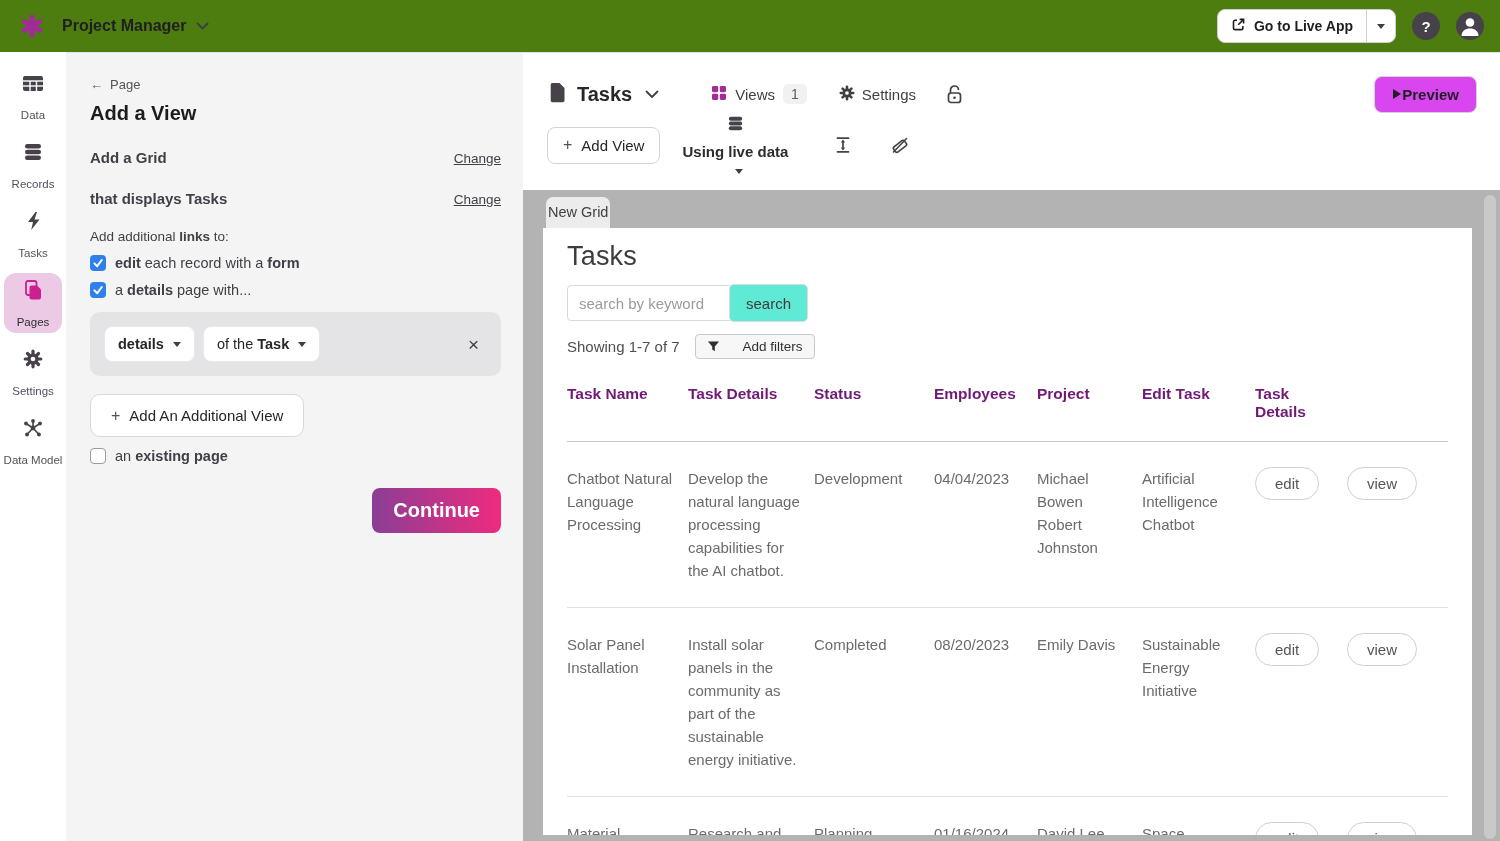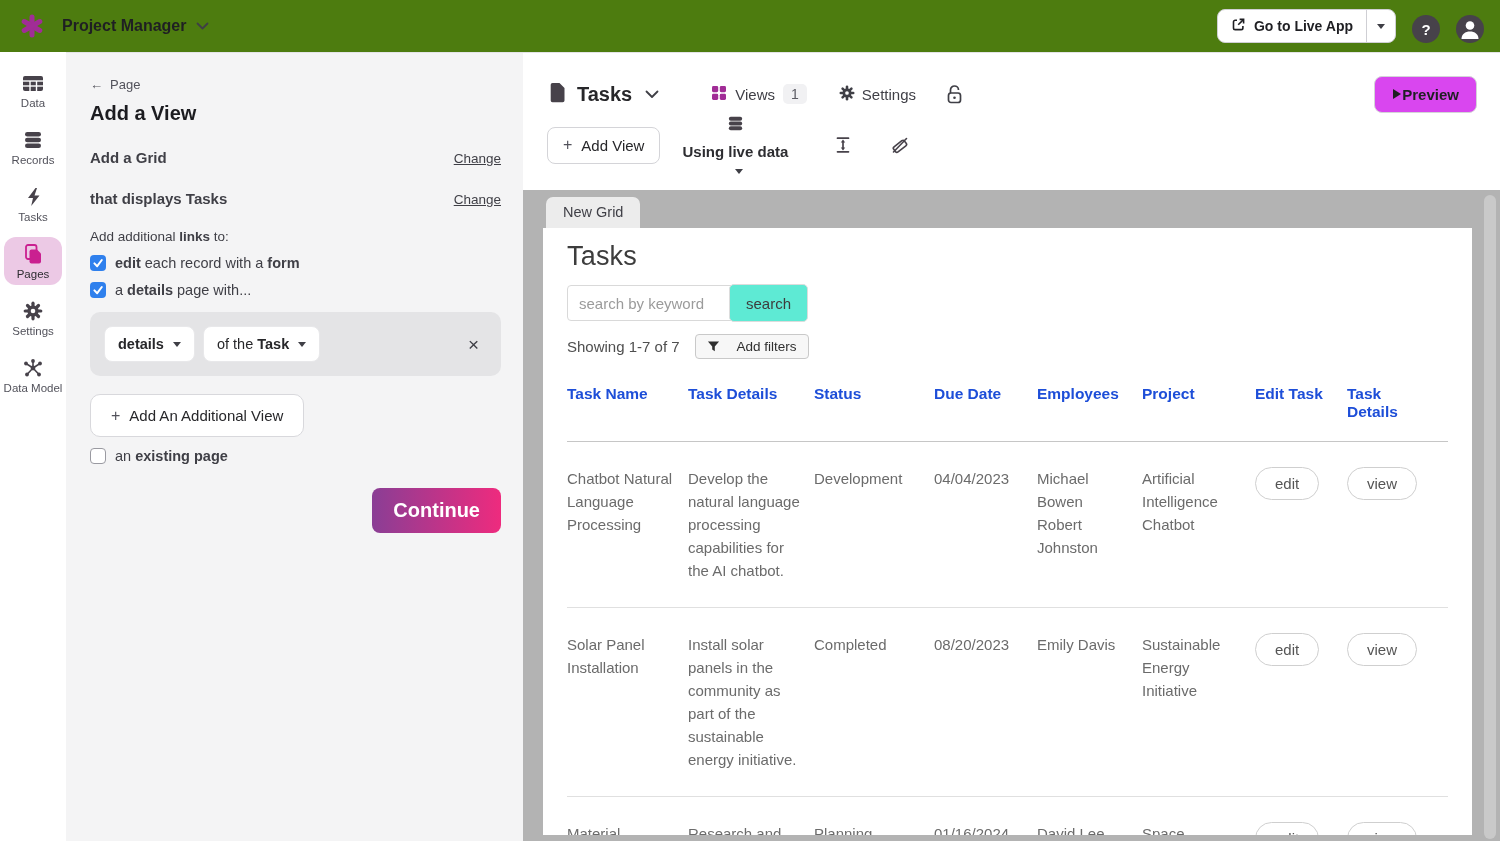--- a/index.html
+++ b/index.html
@@ -5,31 +5,31 @@
   * { margin:0; padding:0; box-sizing:border-box; }
   body { font-family:"Liberation Sans","DejaVu Sans",sans-serif; background:#fff; }
   .screen { position:relative; width:1500px; height:841px; overflow:hidden; background:#fff; }
 
   
   .topbar { position:absolute; top:0; left:0; width:1500px; height:52px; background:#4d7c0f; display:flex; align-items:center; }
   .topbar-divider { position:absolute; top:52px; left:66px; right:0; height:1px; background:#e4e4e7; }
   .logo { margin-left:18px; width:28px; height:28px; display:flex; align-items:center; justify-content:center; }
   .app-title { margin-left:16px; font-size:16px; font-weight:700; color:#1f1f23; }
   .title-chevron { margin-left:10px; display:flex; }
-  .topbar-right { margin-left:auto; display:flex; align-items:flex-end; margin-right:16px; gap:16px;padding-left:36px; }
+  .topbar-right { margin-left:auto; display:flex; align-items:center; margin-right:16px; gap:16px;padding-left:36px; }
   .live-btn { display:flex; align-items:stretch; border:1px solid #cfcfd4; border-radius:8px; background:#fff; overflow:hidden; height:34px; cursor:pointer; }
   .live-main { display:flex; align-items:center; gap:8px; padding:0 13px; font-size:14px; font-weight:700; color:#1f1f23; }
   .live-caret { display:flex; align-items:center; padding:0 10px; border-left:1px solid #cfcfd4; }
   .caret { width:0; height:0; border-left:4px solid transparent; border-right:4px solid transparent; border-top:5px solid #3f3f46; }
   .help-circle { width:28px; height:28px; border-radius:50%; background:#47424a; color:#fff; font-size:15px; font-weight:700; display:flex; align-items:center; justify-content:center; cursor:pointer; }
   .avatar { width:28px; height:28px; border-radius:50%; background:#47424a; overflow:hidden; cursor:pointer; }
 
   
   .rail { position:absolute; top:52px; left:0; width:66px; bottom:0; background:#fff; display:flex; flex-direction:column; align-items:center; padding-top:14px; gap:9px; }
-  .rail-item { width:58px; padding:6px 0 5px; display:flex; flex-direction:column; align-items:center; gap:3px; border-radius:12px; cursor:pointer; }
+  .rail-item { width:58px; padding:6px 0 5px; display:flex; flex-direction:column; align-items:center; gap:15px; border-radius:12px; cursor:pointer; }
   .rail-item .rail-label { font-size:11.5px; color:#52525b; white-space:nowrap; }
   .rail-item.active { background:#ecc9e5; }
   .rail-item.active .rail-label { color:#2d2d31; }
   .rail-icon { height:22px; display:flex; align-items:center; justify-content:center; }
 
   
   .panel { position:absolute; top:53px; left:66px; width:457px; bottom:0; background:#f4f4f5; padding:24px 22px 0 24px; }
   .back-row { display:flex; align-items:center; gap:7px; font-size:13px; color:#52525b; cursor:pointer; }
   .panel-title { margin-top:10px; font-size:20px; font-weight:600; color:#1c1c20; }
   .cfg-row { display:flex; justify-content:space-between; align-items:baseline; margin-top:24px; }
@@ -61,33 +61,33 @@
   .lock-wrap { margin-left:30px; display:flex; cursor:pointer; }
   .preview-btn { margin-left:auto; background:#d946ef; border:1px solid #d4d4d8; border-radius:8px; padding:9px 17px; font-size:15px; font-weight:600; color:#1f1f23; display:flex; align-items:center; cursor:pointer; }
   .mh-row2 { height:40px; margin-top:8px; display:flex; align-items:center; padding:0 23px 0 24px; }
   .add-view-btn { background:#fff; border:1px solid #d4d4d8; border-radius:8px; padding:9px 15px; font-size:15px; color:#27272a; display:flex; align-items:center; gap:9px; cursor:pointer; }
   .datasource { margin-left:22px; display:flex; align-items:center; gap:9px; font-size:15px; font-weight:600; color:#2d2d31; cursor:pointer;flex-direction:column; }
   .ds-caret { margin-left:7px; }
   .tool-icon { margin-left:46px; display:flex; cursor:pointer; }
 
   
   .canvas { position:absolute; top:137px; left:0; right:0; bottom:0; background:#b3b3b3; padding-top:7px; overflow:hidden; }
-  .grid-tab { margin-left:23px; display:inline-block; background:#ececec; border-radius:7px 7px 0 0; padding:7px 17px 8px; font-size:14.5px; color:#3f3f46; cursor:pointer; }
+  .grid-tab { margin-left:23px; display:inline-block; background:#ececec; border-radius:7px 7px 0 0; padding:7px 2px 8px; font-size:14.5px; color:#3f3f46; cursor:pointer; }
   .card { margin-left:20px; width:929px; height:calc(100% - 37px); background:#fff; padding:13px 24px 0; overflow:hidden; }
   .card-title { font-size:27px; font-weight:400; color:#3d3d3d; letter-spacing:.2px; }
   .search-row { margin-top:13px; display:flex; align-items:stretch; }
   .search-input { width:164px; height:36px; border:1px solid #d9d9d9; border-radius:4px 0 0 4px; padding:0 11px; font-size:15px; color:#3f3f3f; background:#fff; font-family:inherit; }
   .search-input::placeholder { color:#9b9b9b; }
   .search-btn { height:38px; margin-top:-1px; background:#5eead4; border:1px solid #dcdcdc; border-radius:5px; margin-left:-2px; padding:0 16px; font-size:15px; color:#3d3d3d; cursor:pointer; font-family:inherit; }
   .showing-row { margin-top:12px; display:flex; align-items:center; gap:15px; }
   .showing-text { font-size:15px; color:#4f4f4f; }
-  .add-filters-btn { background:#f7f7f7; border:1px solid #c9c9c9; border-radius:4px; padding:4px 11px; font-size:13.5px; color:#2f2f2f; display:flex; align-items:center; gap:17px; cursor:pointer; font-family:inherit; }
+  .add-filters-btn { background:#f7f7f7; border:1px solid #c9c9c9; border-radius:4px; padding:4px 11px; font-size:13.5px; color:#2f2f2f; display:flex; align-items:center; gap:23px; cursor:pointer; font-family:inherit; }
   .ttable { margin-top:14px; }
   .thead, .trow { display:grid; grid-template-columns:121px 126px 120px 103px 105px 113px 92px 1fr; }
-  .th { font-size:15.5px; font-weight:700; color:#1d4ed8; padding:12px 12px 20px 0; }
+  .th { font-size:15.5px; font-weight:700; color:#701a75; padding:12px 12px 20px 0; }
   .thead { border-bottom:1px solid #c6c6c6; }
   .trow { border-bottom:1px solid #e0e0e0; }
   .trow.last { border-bottom:none; }
   .td { font-size:15px; line-height:23px; color:#6b6b6b; padding:25px 14px 25px 0; }
   .pill-btn { background:#fff; border:1px solid #cfcfcf; border-radius:999px; padding:7px 19px; font-size:15px; color:#555; cursor:pointer; font-family:inherit; }
   .scrollbar { position:absolute; top:142px; right:2px; bottom:2px; width:16px; }
   .scroll-thumb { position:absolute; top:0; bottom:0; left:2px; width:12px; background:#c9c9c9; border-radius:8px; }
 </style>
 </head>
 <body>
@@ -394,21 +394,20 @@
               </svg>
             <span>Add filters</span>
           </button>
         </div>
 
         <div class="ttable">
           <div class="thead">
             <div class="th">Task Name</div>
             <div class="th">Task Details</div>
             <div class="th">Status</div>
-            <div class="th">Due Date</div>
             <div class="th">Employees</div>
             <div class="th">Project</div>
             <div class="th">Edit Task</div>
             <div class="th">Task Details</div>
           </div>
 
           <div class="trow">
             <div class="td">Chatbot Natural Language Processing</div>
             <div class="td">Develop the natural language processing capabilities for the AI chatbot.</div>
             <div class="td">Development</div>

